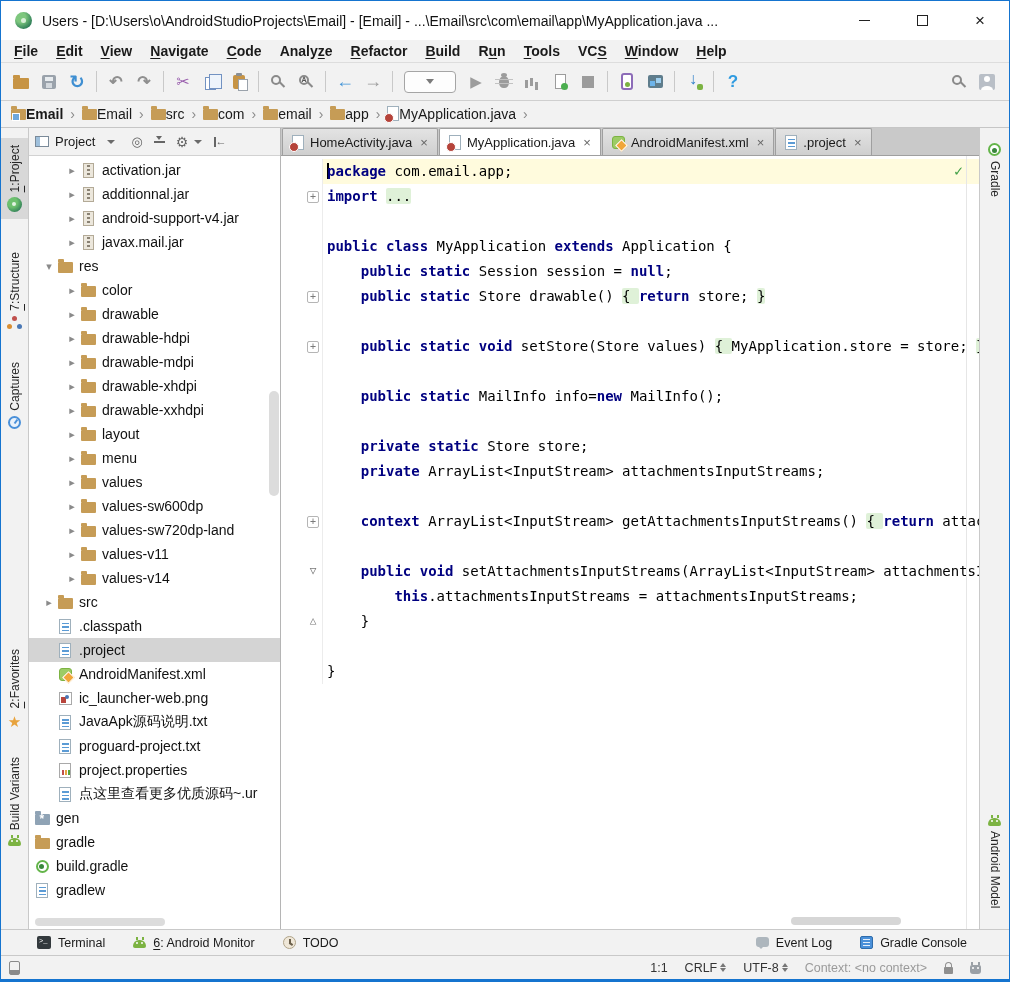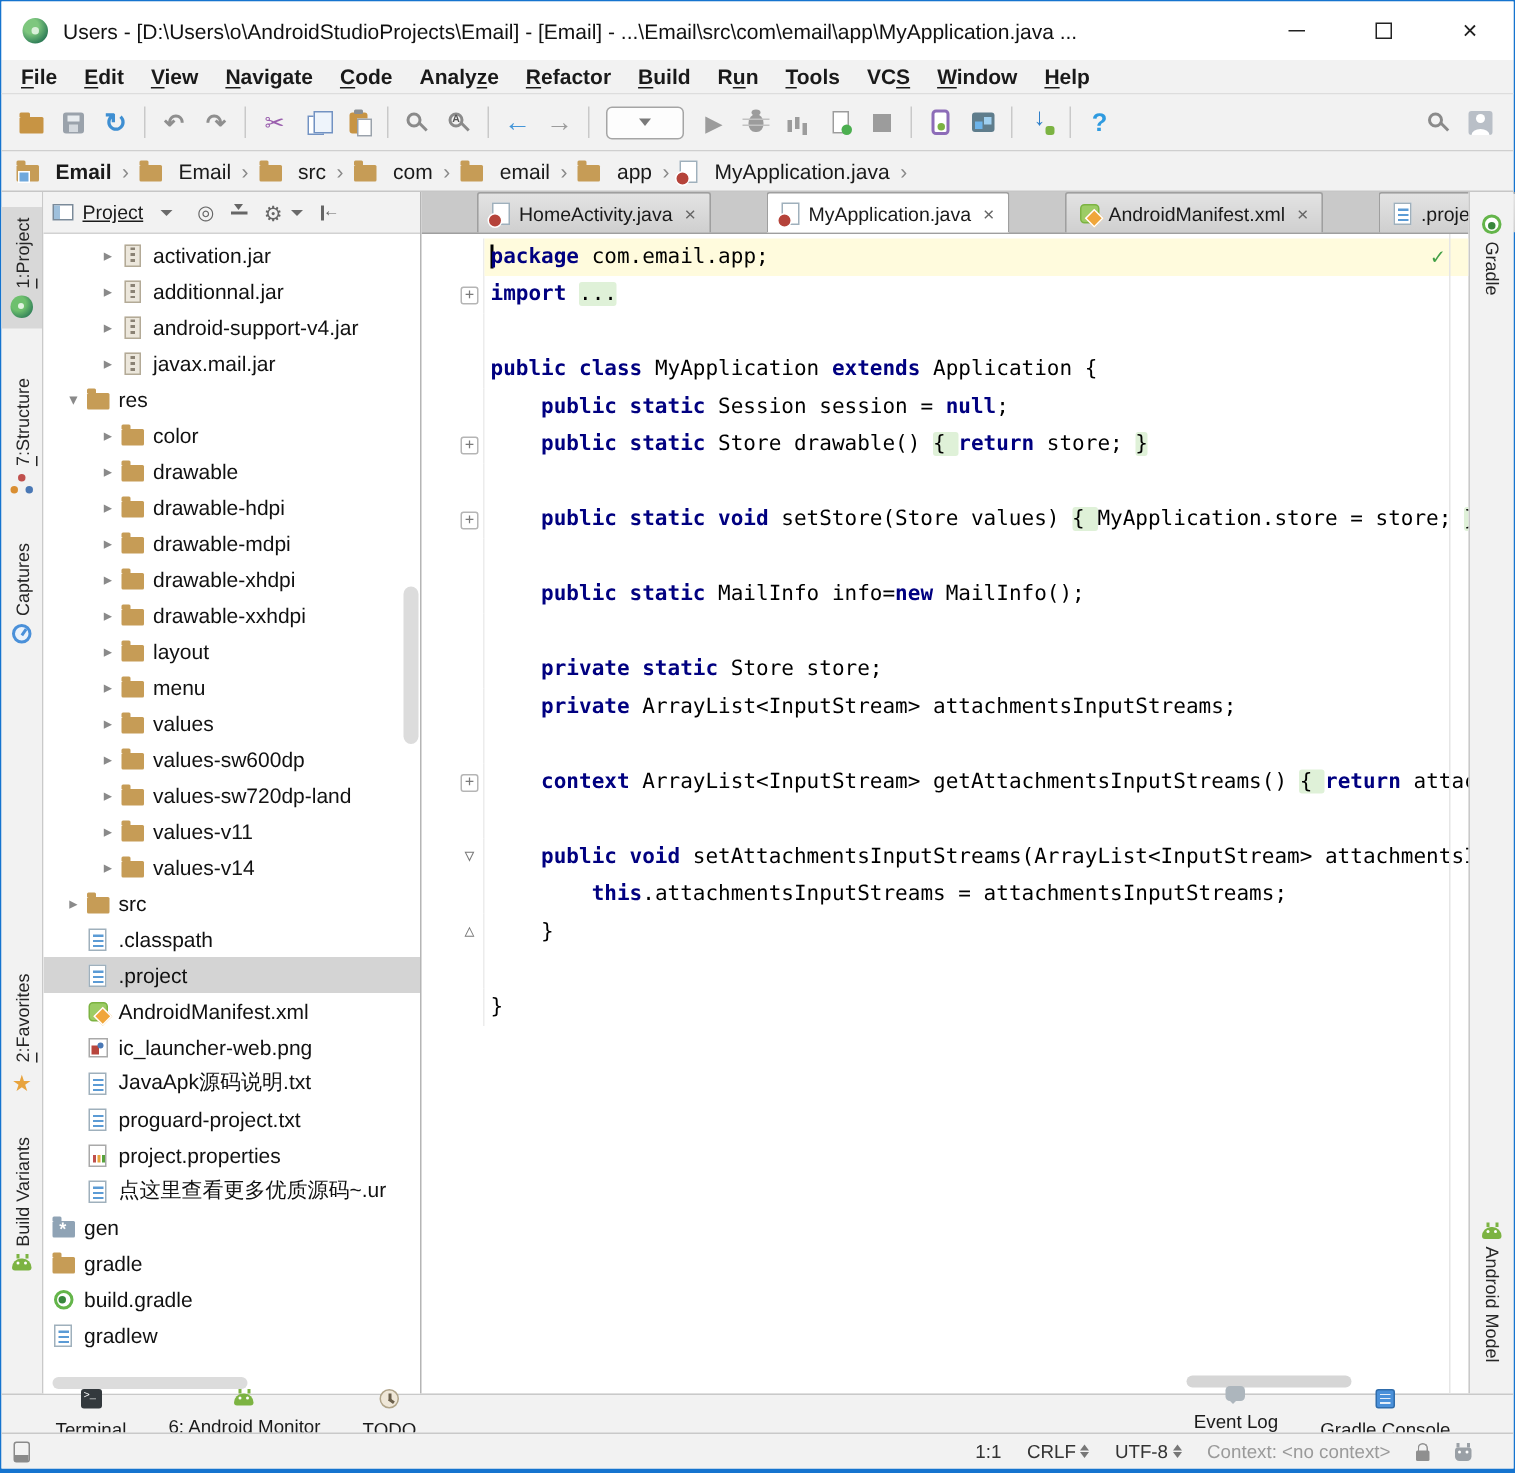--- a/index.html
+++ b/index.html
@@ -72,21 +72,21 @@
   .tb-gradle-sync::before { content:"↓"; position:absolute; left:3px; top:-3px; font-size:16px; font-weight:bold; color:#2f7fc9; }
   .tb-gradle-sync::after { content:""; position:absolute; bottom:0; right:-1px; width:6px; height:6px; border-radius:2px; background:#7cb342; }
   .tb-help::before { content:"?"; font-size:17px; font-weight:bold; color:#2f9be0; }
   .tb-avatar { width:16px; height:16px; background:#b9bfc7; border-radius:2px; position:relative; overflow:hidden; }
   .tb-avatar::before { content:""; position:absolute; top:2px; left:5px; width:6px; height:6px; border-radius:50%; background:#fff; }
   .tb-avatar::after { content:""; position:absolute; bottom:-4px; left:2px; width:12px; height:8px; border-radius:50% 50% 0 0; background:#fff; }
 
   
   .breadcrumbs { height:27px; background:#f2f2f2; border-bottom:1px solid #c6c6c6; display:flex; align-items:center;
                  padding-left:10px; font-size:14px; color:#1a1a1a; flex:none; overflow:hidden; }
-  .bc-item { display:flex; align-items:center; gap:11px; }
+  .bc-item { display:flex; gap:0; }
   .bc-item.bold .bc-label { font-weight:bold; }
   .bc-sep { color:#8a8a8a; margin:0 7px; font-size:14px; }
 
   
   .main { flex:1; display:flex; min-height:0; }
 
   
   .leftbar { width:28px; background:#f2f2f2; border-right:1px solid #c9c9c9; display:flex; flex-direction:column;
              align-items:center; flex:none; }
   .rightbar { width:30px; background:#f2f2f2; border-left:1px solid #c9c9c9; display:flex; flex-direction:column;
@@ -110,21 +110,21 @@
   .a-head::before { content:""; position:absolute; top:2px; left:3px; width:2px; height:2px; background:#fff; border-radius:50%; box-shadow:5px 0 0 #fff; }
   .a-head::after { content:""; position:absolute; top:-3px; left:3px; width:1.5px; height:3px; background:#7cb342; box-shadow:6px 0 0 #7cb342; }
   .ic-gradle { width:13px; height:13px; border-radius:50%; border:2px solid #64b54a; background:#fff; position:relative; }
   .ic-gradle::before { content:""; position:absolute; top:2.5px; left:1.5px; width:5px; height:5px; border-radius:50%; background:#39873c; }
 
   
   .project-panel { width:252px; background:#fff; border-right:1px solid #b5b5b5; display:flex; flex-direction:column;
                    flex:none; position:relative; }
   .panel-header { height:28px; background:#f2f2f2; border-bottom:1px solid #d2d2d2; display:flex; align-items:center;
                   padding:0 6px; font-size:13px; color:#1a1a1a; flex:none; }
-  .ph-title-wrap { display:flex; align-items:center; gap:6px;text-decoration:underline; }
+  .ph-title-wrap { display:flex; align-items:center; gap:6px; }
   .ph-panel-ic { width:14px; height:11px; border:1px solid #7a8a99; background:#fff; position:relative; }
   .ph-panel-ic::before { content:""; position:absolute; left:0; top:0; bottom:0; width:4px; background:#9fc0dc; }
   .ph-dd { width:0; height:0; border-left:4px solid transparent; border-right:4px solid transparent;
            border-top:4px solid #6a6a6a; margin-left:6px; }
   .ph-icons { display:flex; align-items:center; gap:11px; margin-left:16px; color:#666; }
   .ph-locate::before { content:"◎"; font-size:13px; }
   .ph-collapse { width:11px; height:11px; position:relative; display:block; }
   .ph-collapse::before { content:""; position:absolute; left:0; right:0; top:5px; height:1.5px; background:#666; }
   .ph-collapse::after { content:""; position:absolute; left:2px; top:0; border:3.5px solid transparent; border-top:4px solid #666; }
   .ph-gear { display:flex; align-items:center; }
@@ -170,21 +170,21 @@
   .ti-gen::before { content:""; position:absolute; top:-3px; left:0; width:6px; height:3px; background:#8fa3b5; border-radius:1px 1px 0 0; }
   .ti-gen::after { content:"*"; position:absolute; left:5px; top:-2px; color:#fff; font-weight:bold; font-size:12px; }
   .ti-gradle { width:13px; height:13px; border-radius:50%; border:2px solid #64b54a; background:#fff; position:relative; }
   .ti-gradle::before { content:""; position:absolute; top:2px; left:1.5px; width:5px; height:5px; border-radius:50%; background:#39873c; }
 
   
   .editor-col { flex:1; display:flex; flex-direction:column; min-width:0; background:#fff; }
   .tabstrip { height:28px; background:#c9c9c9; border-bottom:1px solid #9f9f9f; display:flex; align-items:stretch;
               flex:none; padding-left:1px; font-size:13px; }
   .tab { display:flex; align-items:center; gap:6px; padding:0 9px; background:linear-gradient(#e3e3e3,#cfcfcf);
-         border:1px solid #9f9f9f; border-bottom:none; margin-right:1px; border-radius:2px 2px 0 0; color:#1a1a1a;margin-left:36px; }
+         border:1px solid #9f9f9f; border-bottom:none; margin-right:1px; border-radius:2px 2px 0 0; color:#1a1a1a; }
   .tab.active { background:#fff; }
   .tab-close { color:#666; font-size:13px; margin-left:2px; }
   .editor { flex:1; position:relative; overflow:hidden; padding-top:3px;
             font-family:"DejaVu Sans Mono","Liberation Mono",monospace; font-size:14px; color:#000; }
   .code-line { display:flex; height:25px; line-height:25px; }
   .gutter { width:42px; flex:none; display:flex; align-items:center; justify-content:flex-end; padding-right:3px;
             border-right:1px solid #ececec; }
   .fold { width:12px; height:12px; line-height:10px; text-align:center; font-size:10px; color:#7a7a7a;
           border:1px solid #b5b5b5; background:#fff; border-radius:2px; }
   .fold-open, .fold-end { border:none; background:none; font-size:11px; }
@@ -195,21 +195,21 @@
   .caret { display:inline-block; width:2px; height:16px; background:#000; vertical-align:text-bottom; margin-right:-2px; }
   .inspection { position:absolute; top:6px; right:16px; color:#43a047; font-weight:bold; font-size:15px; }
   .ed-vtrack { position:absolute; top:0; right:0; bottom:0; width:13px; border-left:1px solid #e6e6e6; }
   .ed-hthumb { position:absolute; bottom:4px; left:510px; width:110px; height:8px; background:#d6d6d6; border-radius:4px; }
 
   
   .bottombar { height:26px; background:#f2f2f2; border-top:1px solid #c9c9c9; display:flex; align-items:center;
                font-size:12.5px; color:#1a1a1a; flex:none; padding:0 42px 0 36px; }
   .bb-left { display:flex; gap:28px; }
   .bb-right { margin-left:auto; display:flex; gap:28px; }
-  .bb-item { display:flex; align-items:center; gap:7px;flex-direction:column; }
+  .bb-item { display:flex; align-items:center; gap:7px; }
   .bi-terminal { width:14px; height:13px; background:#33393d; border-radius:2px; position:relative; }
   .bi-terminal::before { content:">_"; position:absolute; left:2px; top:1px; color:#fff; font-size:7px;
       font-family:"Liberation Mono",monospace; }
   .bi-todo { width:13px; height:13px; border-radius:50%; background:#efe7d8; border:1px solid #b0a489; position:relative; }
   .bi-todo::before { content:""; position:absolute; left:5px; top:2px; width:2px; height:5px; background:#6a5f4b; }
   .bi-todo::after { content:""; position:absolute; left:5px; top:6px; width:4px; height:2px; background:#6a5f4b; transform:rotate(35deg); }
   .bi-event-log { width:13px; height:10px; background:#adb6bd; border-radius:3px; position:relative; margin-top:-2px; }
   .bi-event-log::after { content:""; position:absolute; bottom:-5px; left:2px; border:3px solid transparent; border-top:3px solid #adb6bd; }
   .bi-gradle-console { width:13px; height:13px; background:#4a90d9; border:1px solid #2f6cab; border-radius:2px; position:relative; }
   .bi-gradle-console::before { content:""; position:absolute; left:2px; right:2px; top:2px; bottom:2px;

